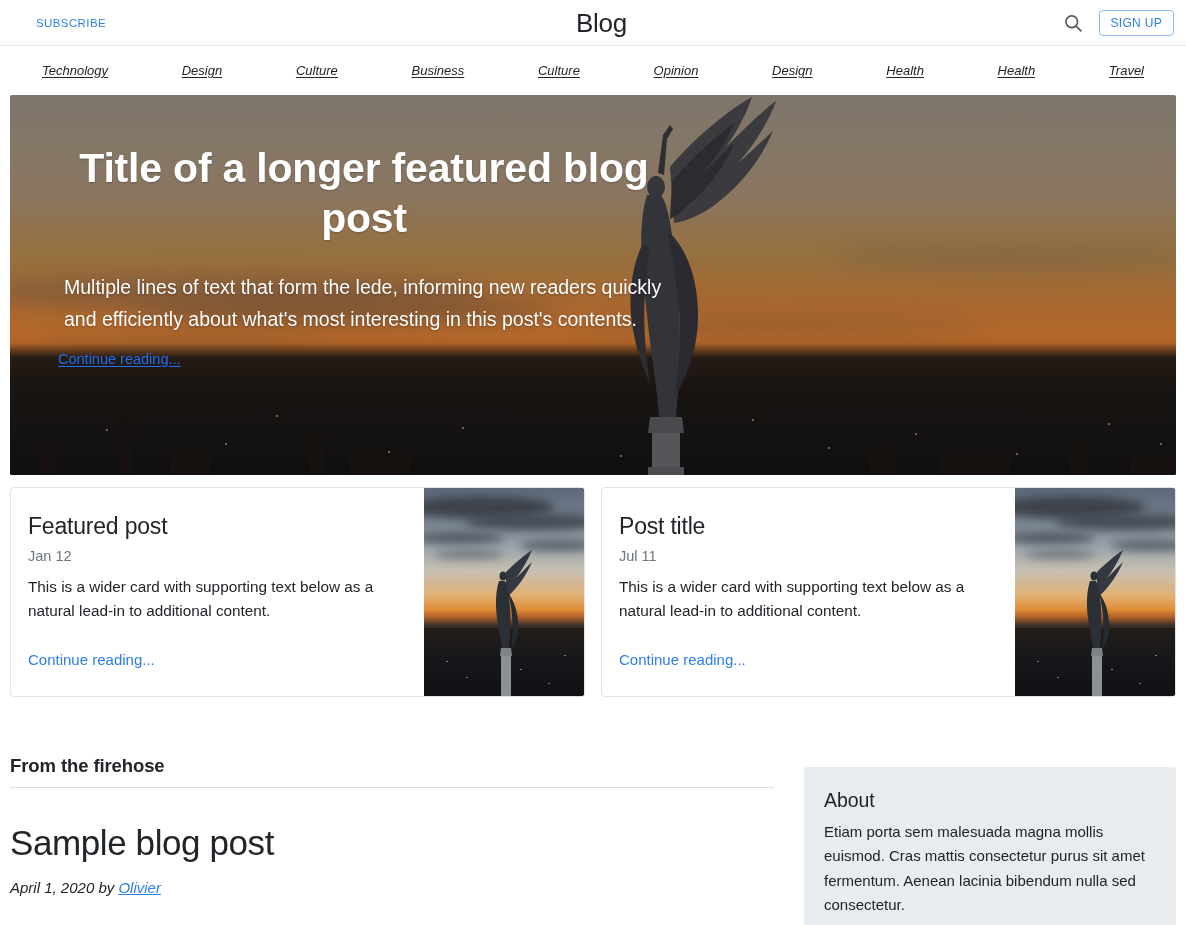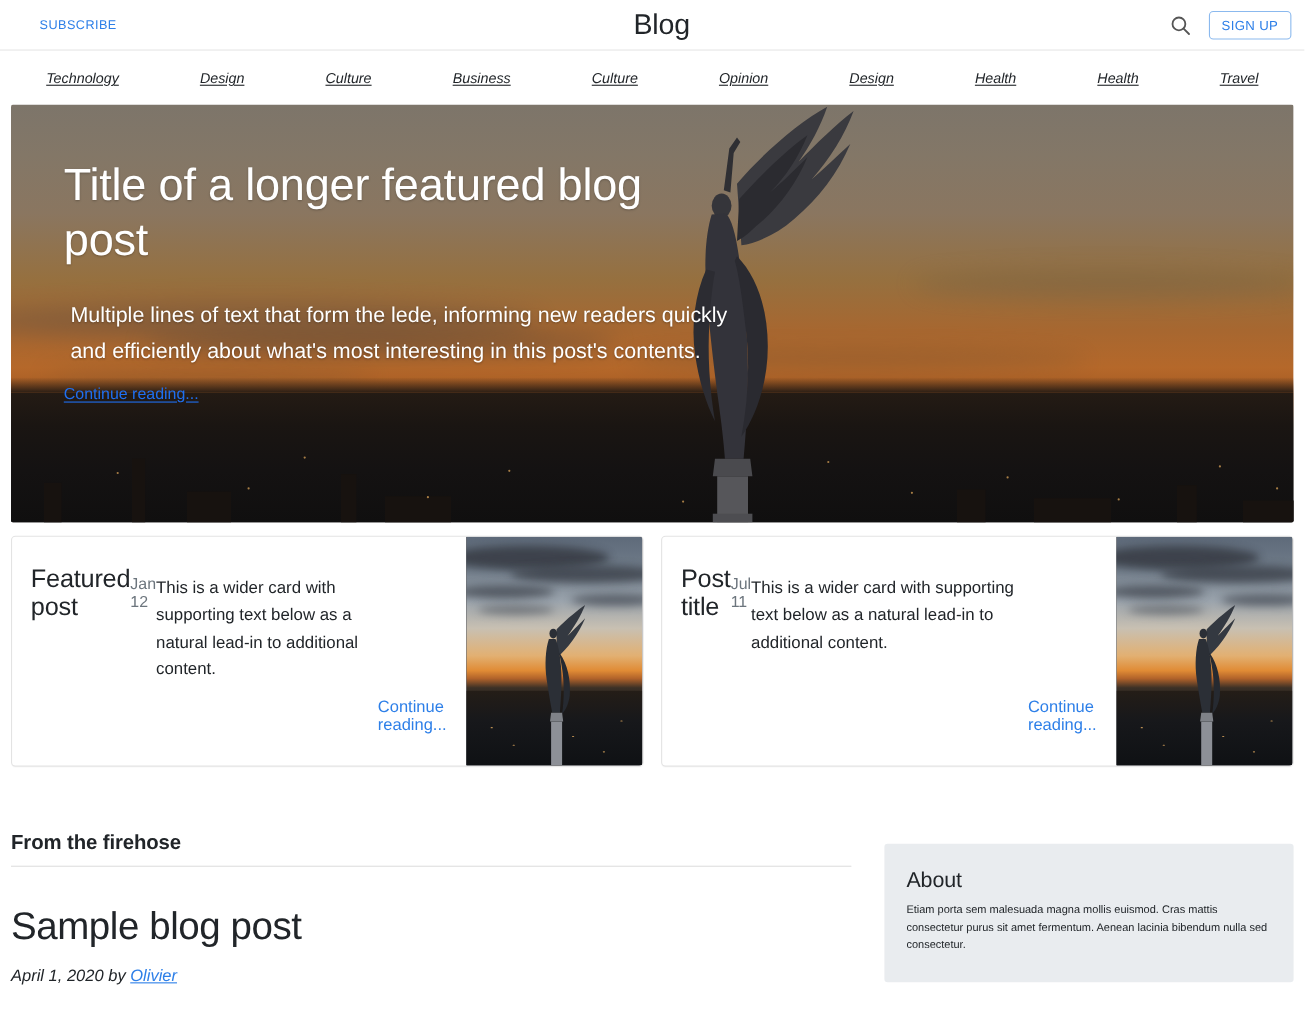--- a/index.html
+++ b/index.html
@@ -171,24 +171,25 @@
     position: absolute;
     left: 0; top: 0;
     width: 660px;
     padding: 48px 0 0 48px;
     z-index: 5;
   }
   .hero-h1 {
     margin: 0;
     font-size: 41px;
     line-height: 1.22;
-    font-weight: 400;
+    font-weight: 700;
     color: #ffffff;
     letter-spacing: -0.2px;
     text-shadow: 0 1px 2px rgba(0,0,0,.25);
+    text-align: center;
   }
   .hero-lead {
     margin: 29px 0 0 6px;
     font-size: 19.5px;
     line-height: 1.62;
     color: #ffffff;
     font-weight: 400;
     text-shadow: 0 1px 2px rgba(0,0,0,.3);
   }
   .hero-link {
@@ -214,20 +215,21 @@
     border: 1px solid #e3e3e3;
     border-radius: 4px;
     overflow: hidden;
     height: 210px;
     box-shadow: 0 1px 1px rgba(0,0,0,.02);
   }
   .card-body {
     flex: 1 1 auto;
     padding: 26px 18px 16px 17px;
     display: flex;
+    flex-direction: column;
   }
   .card-title {
     margin: 0;
     font-size: 23px;
     font-weight: 400;
     color: #212529;
     line-height: 1.1;
     letter-spacing: -0.2px;
   }
   .card-date {
@@ -332,21 +334,21 @@
   }
   .about-title {
     margin: 0 0 8px 0;
     font-size: 19.5px;
     font-weight: 400;
     color: #212529;
     letter-spacing: -0.1px;
   }
   .about-text {
     margin: 0;
-    font-size: 10px;
+    font-size: 15px;
     line-height: 1.62;
     color: #212529;
   }
 </style>
 </head>
 <body>
 
 <div class="page">
 
   <div class="masthead">

